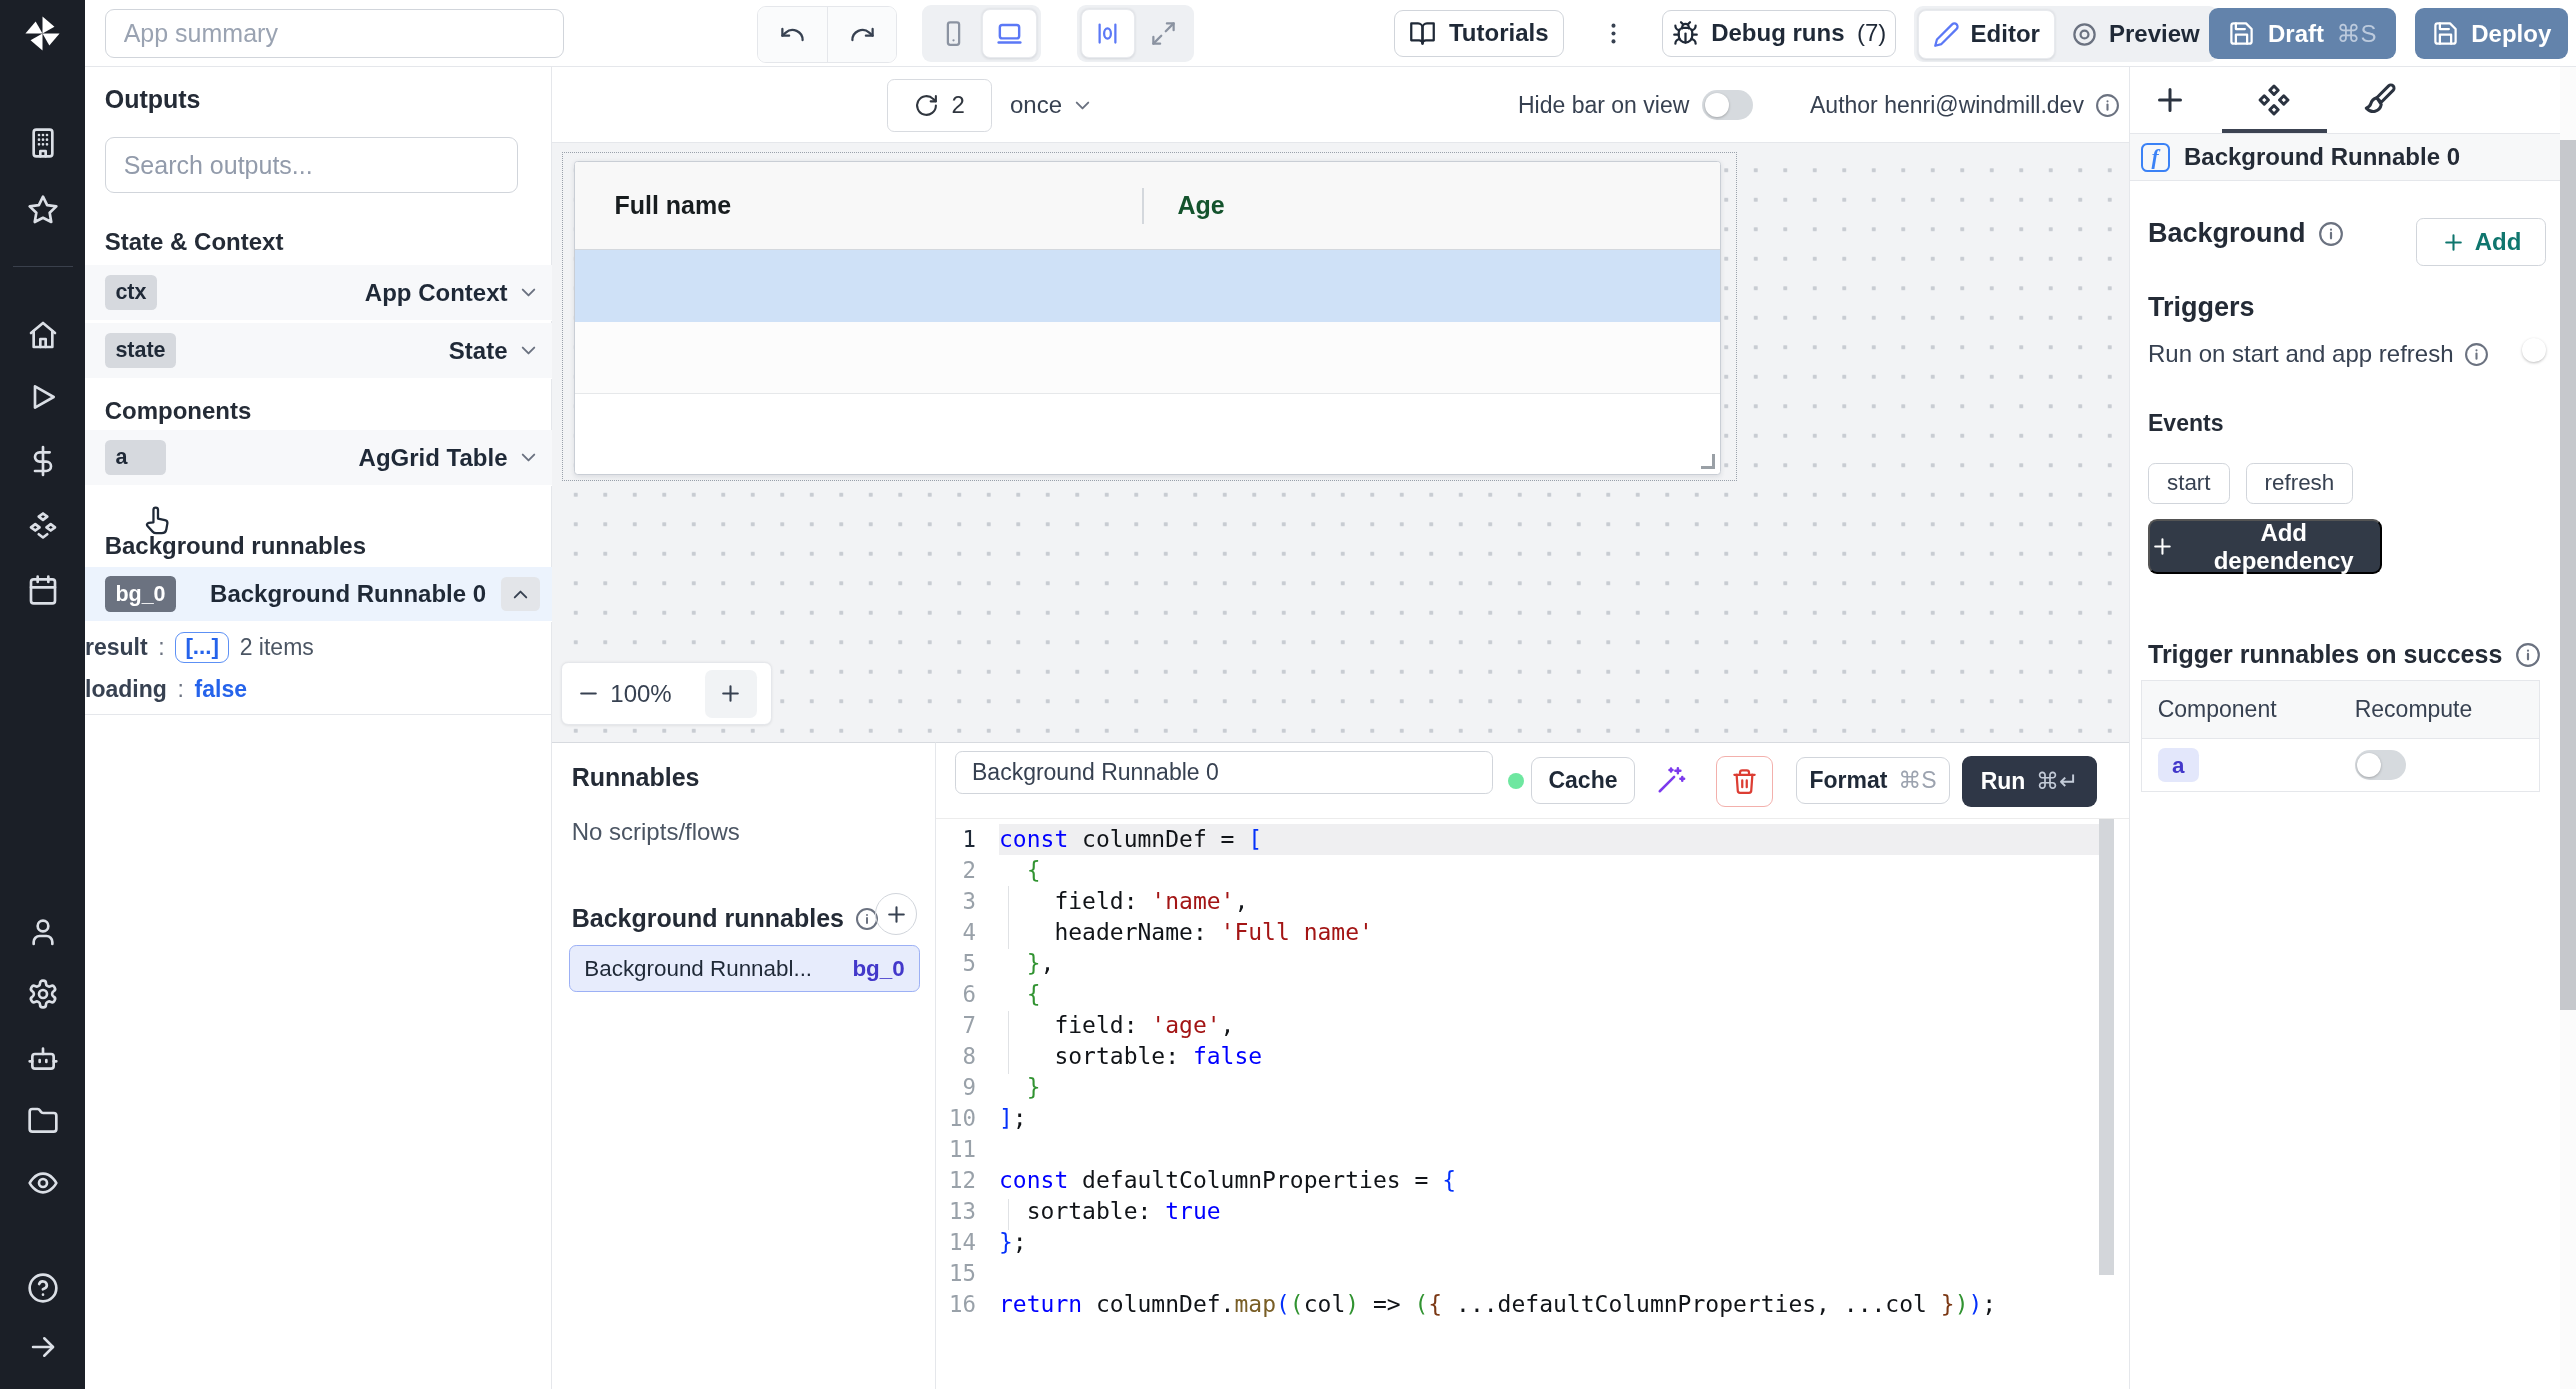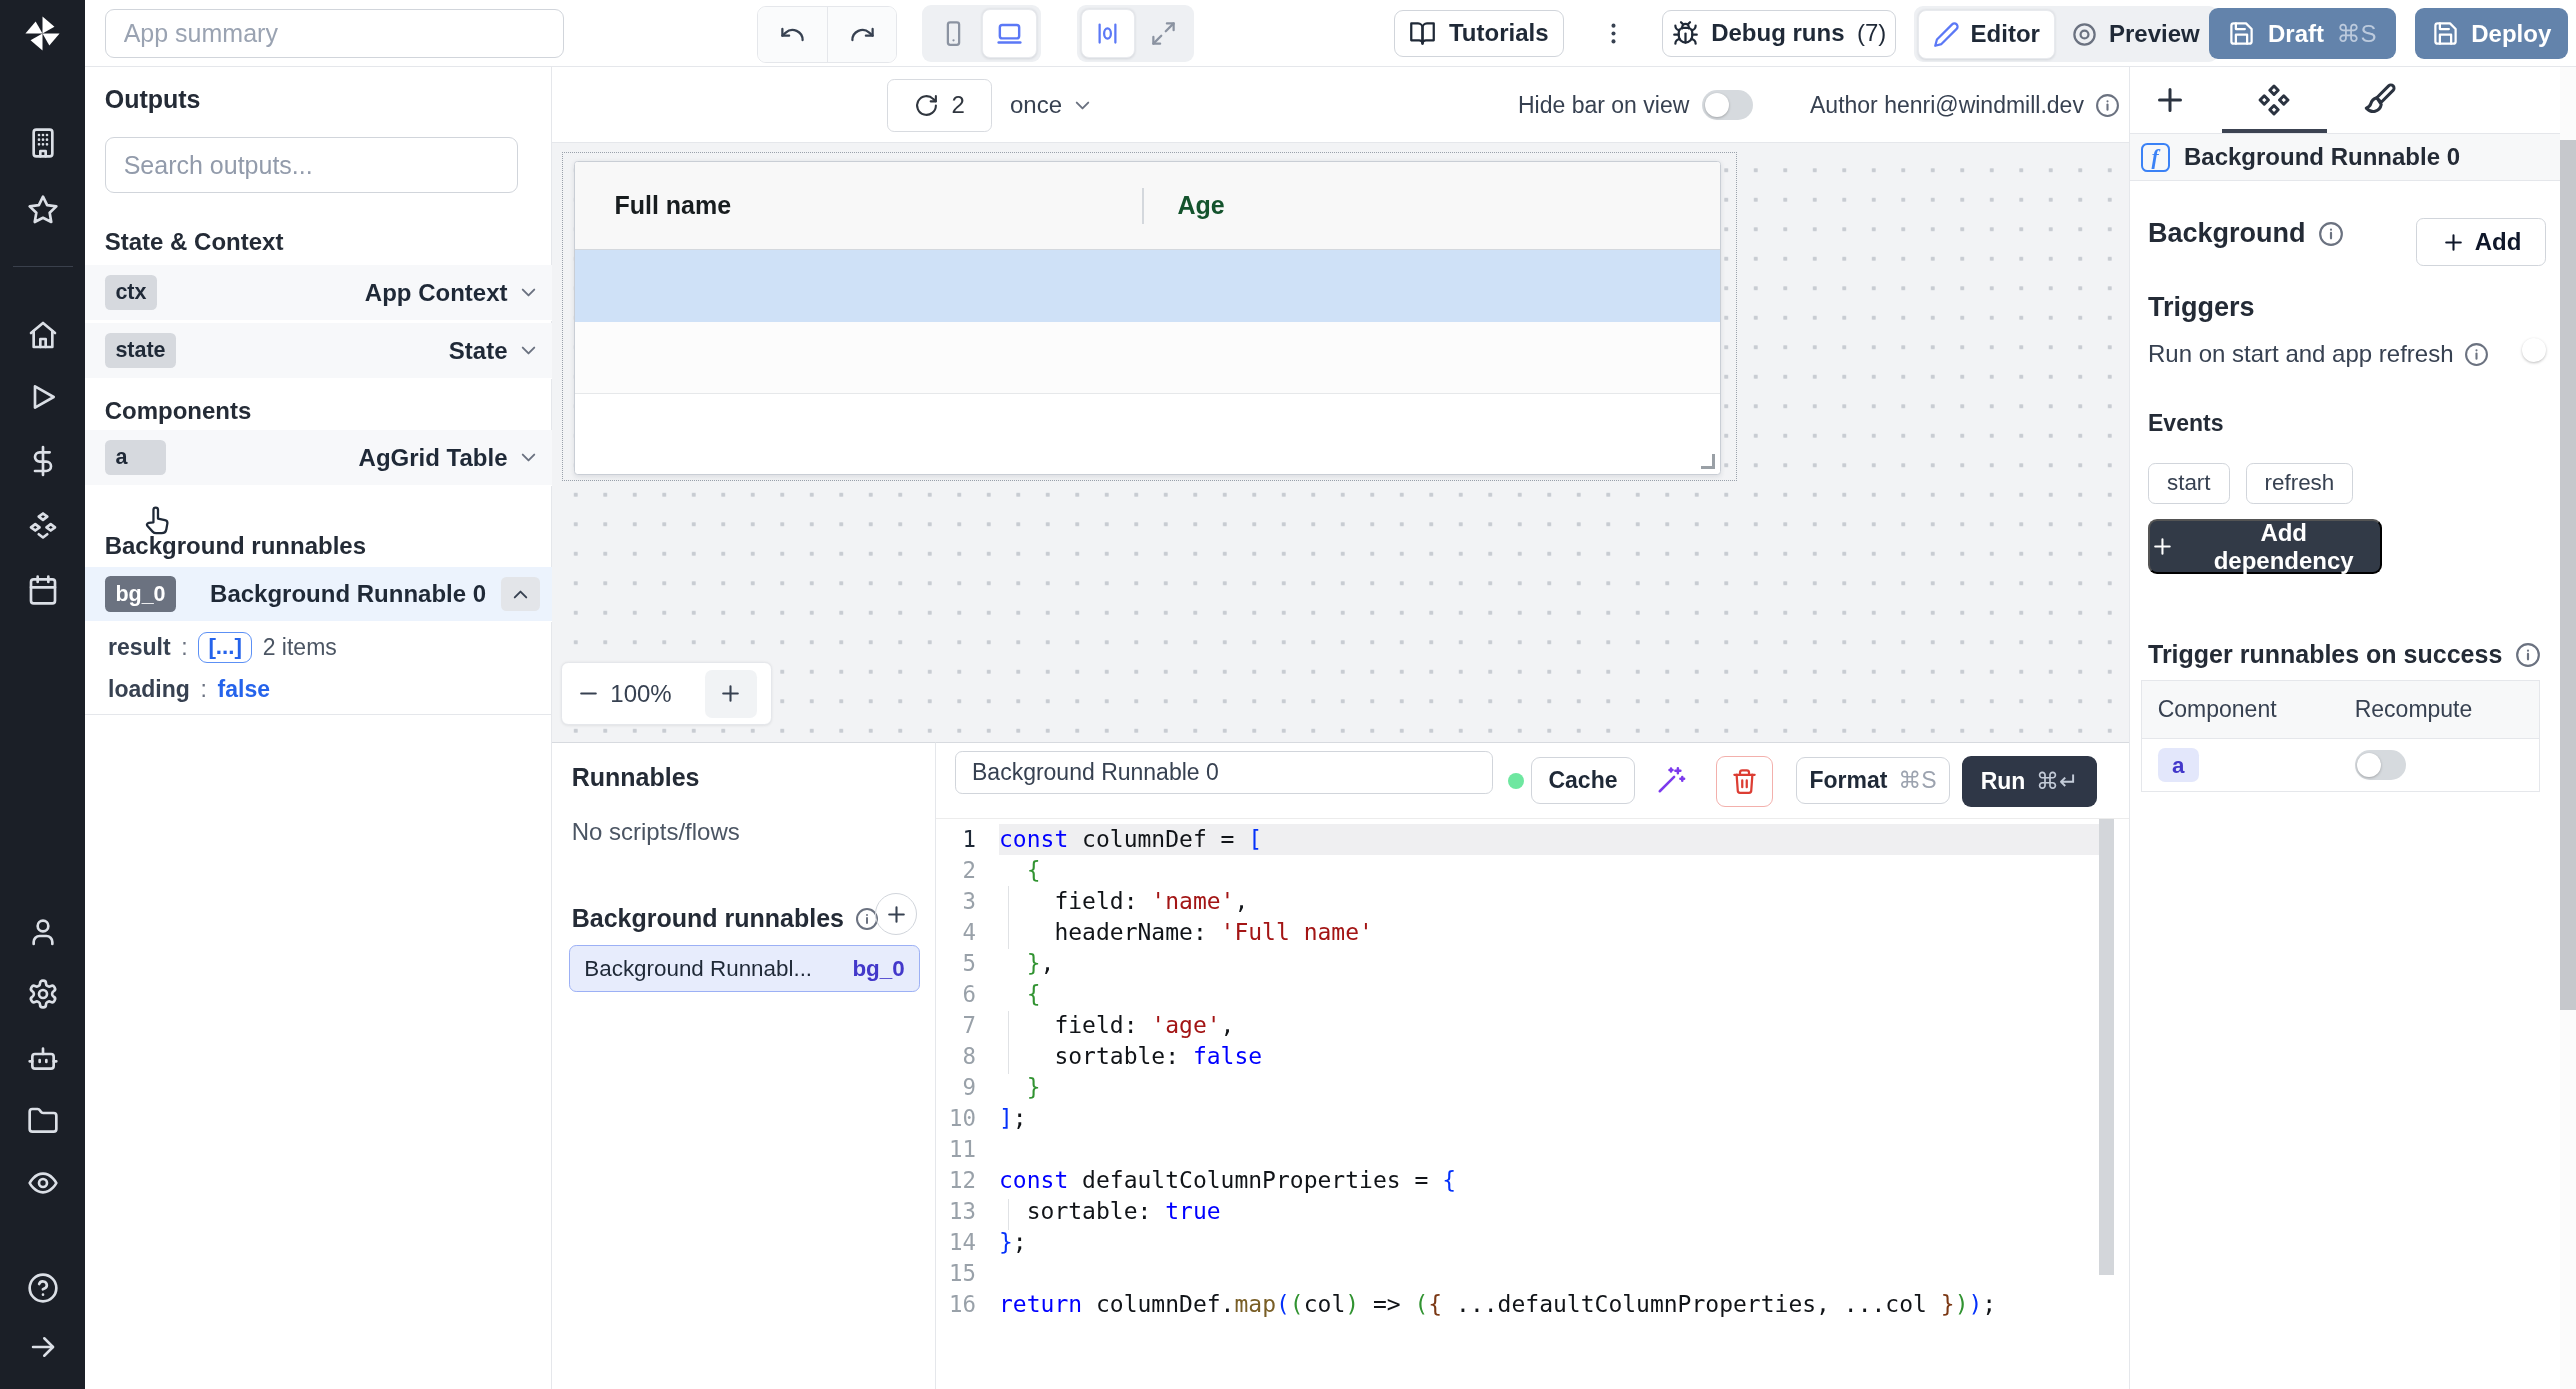--- a/index.html
+++ b/index.html
@@ -35,21 +35,21 @@
   .outputs { left:85px; top:67px; width:467px; height:1323px; background:#fff; border-right:0.9px solid #e5e7eb; }
   .panel-h { position:absolute; left:19.7px; font-size:25px; font-weight:700; color:#242b36; }
   .search { position:absolute; left:19.7px; top:70px; width:413px; height:56px; border:0.9px solid #d1d5db; border-radius:9px; padding:0 18px; font-size:25px; color:#374151; outline:none; font-family:"Liberation Sans",sans-serif;}
   .search::placeholder { color:#929bab; }
   .out-row { position:absolute; left:0; width:467px; height:56px; background:#f7f8fa; border-bottom:1.8px solid #fff; display:flex; align-items:center; padding:0 12.5px 0 19.7px; gap:9px; }
   .badge-gray { background:#d6d9de; color:#1f2937; font-weight:700; font-size:21.5px; border-radius:5.4px; padding:5.4px 10.7px; }
   .badge-dark { background:#6b7280; color:#fff; font-weight:700; font-size:21.5px; border-radius:5.4px; padding:5.4px 10.7px; }
   .out-type { margin-left:auto; font-size:24px; font-weight:700; color:#1f2937; }
   .chev { color:#6b7280; }
   .chev-btn { background:#e3e5e9; border-radius:5.4px; width:39px; height:34px; display:flex; align-items:center; justify-content:center; color:#374151; }
-  .kv-row { position:absolute; left:0; width:467px; display:flex; align-items:center; padding-left:23px; gap:10.7px; font-size:23px;text-align:right; }
+  .kv-row { position:absolute; left:0; width:467px; display:flex; align-items:center; gap:10.7px; font-size:23px;text-align:right; }
   .kv-key { font-weight:700; color:#374151; }
   .kv-colon { color:#6b7280; }
   .result-badge { border:1.8px solid #5c90f5; color:#2563eb; border-radius:9px; padding:0.9px 9px 2.7px; font-size:22.4px; font-weight:600; }
   .kv-muted { color:#4b5563; }
   .kv-blue { color:#2563eb; font-weight:600; }
 
   
   .canvas-toolbar { left:552px; top:67px; width:1577px; height:76px; background:#fff; border-bottom:0.9px solid #e5e7eb; }
   .refresh-box { position:absolute; left:335px; top:11.6px; width:105px; height:53px; border:0.9px solid #d8dbe0; border-radius:7.2px; display:flex; align-items:center; justify-content:center; gap:12.5px; color:#30363f; font-size:24px; }
   .once { position:absolute; left:458px; top:0; height:76px; display:flex; align-items:center; gap:9px; font-size:24px; color:#374151; }
@@ -110,21 +110,21 @@
 
   
   .rightpanel { left:2129px; top:67px; width:447px; height:1323px; background:#fff; border-left:0.9px solid #e5e7eb; }
   .rp-tabs { position:absolute; left:0; top:0; width:447px; height:67px; border-bottom:0.9px solid #e5e7eb; }
   .rp-tab { position:absolute; top:15px; color:#2b3340; }
   .rp-underline { position:absolute; left:92px; bottom:0; width:105px; height:4.5px; background:#3c4352; }
   .rp-header { position:absolute; left:0; top:67px; width:447px; height:47px; background:#f7f8f9; border-bottom:0.9px solid #e5e7eb; display:flex; align-items:center; gap:14.3px; padding-left:10.7px; }
   .fn-square { width:29px; height:29px; border:2.2px solid #3b82f6; border-radius:6.3px; color:#3b82f6; font-weight:700; font-style:italic; font-size:21.5px; display:flex; align-items:center; justify-content:center; font-family:"Liberation Serif",serif; }
   .rp-header-title { font-size:24px; font-weight:700; color:#242b36; }
   .rp-h2 { position:absolute; left:18px; font-size:27px; font-weight:700; color:#242b36; display:flex; align-items:center; gap:12.5px; }
-  .add-btn { position:absolute; left:286px; top:151px; width:130px; height:48px; border:0.9px solid #d1d5db; border-radius:7.2px; background:#fff; display:flex; align-items:center; justify-content:center; gap:9px; font-size:24px; font-weight:700; color:#0f172a; }
+  .add-btn { position:absolute; left:286px; top:151px; width:130px; height:48px; border:0.9px solid #d1d5db; border-radius:7.2px; background:#fff; display:flex; align-items:center; justify-content:center; gap:9px; font-size:24px; font-weight:700; color:#0f766e; }
   .rp-row { position:absolute; left:18px; display:flex; align-items:center; gap:10.7px; font-size:24px; color:#374151; }
   .rp-label-sm { position:absolute; left:18px; font-size:23px; font-weight:700; color:#242b36; }
   .pill { border:0.9px solid #d1d5db; border-radius:7.2px; padding:6.3px 18px; font-size:22.4px; color:#374151; background:#fff; }
   .dep-btn { position:absolute; left:18px; top:452px; width:234px; height:55px; background:#323a47; border-radius:9px; color:#fff; display:flex; align-items:center; justify-content:center; gap:12.5px; font-size:24px; font-weight:700; }
   .tg-table { position:absolute; left:10.7px; top:613px; width:399px; border:0.9px solid #e5e7eb; }
   .tg-thead { height:58px; background:#f7f8f9; border-bottom:0.9px solid #e5e7eb; display:flex; align-items:center; font-size:23px; color:#374151; font-weight:500;}
   .tg-row { height:52px; display:flex; align-items:center; background:#fff; }
   .tg-c1 { width:213px; padding-left:16px; }
   .badge-indigo { background:#e3e7fb; color:#4338ca; font-weight:700; font-size:22.4px; border-radius:7.2px; padding:4.5px 14.3px; }
   .rp-scroll-track { position:absolute; right:0; top:0; width:16px; height:1323px; background:#fbfbfb; }

